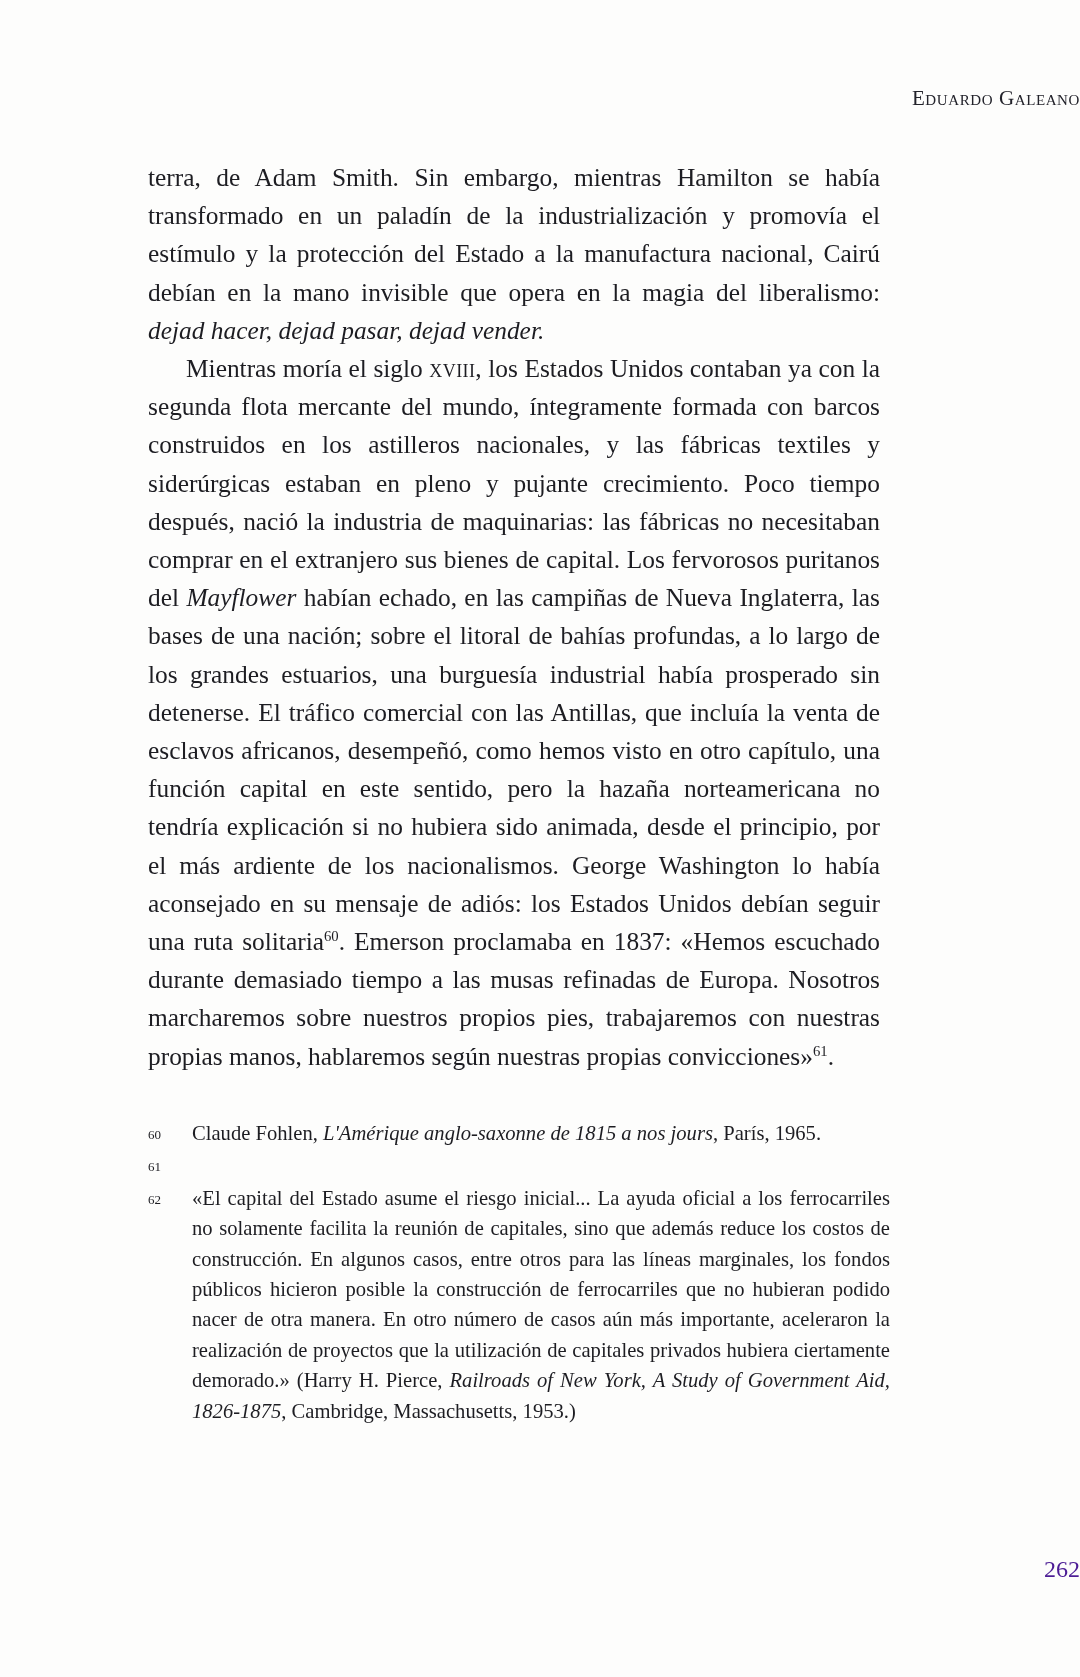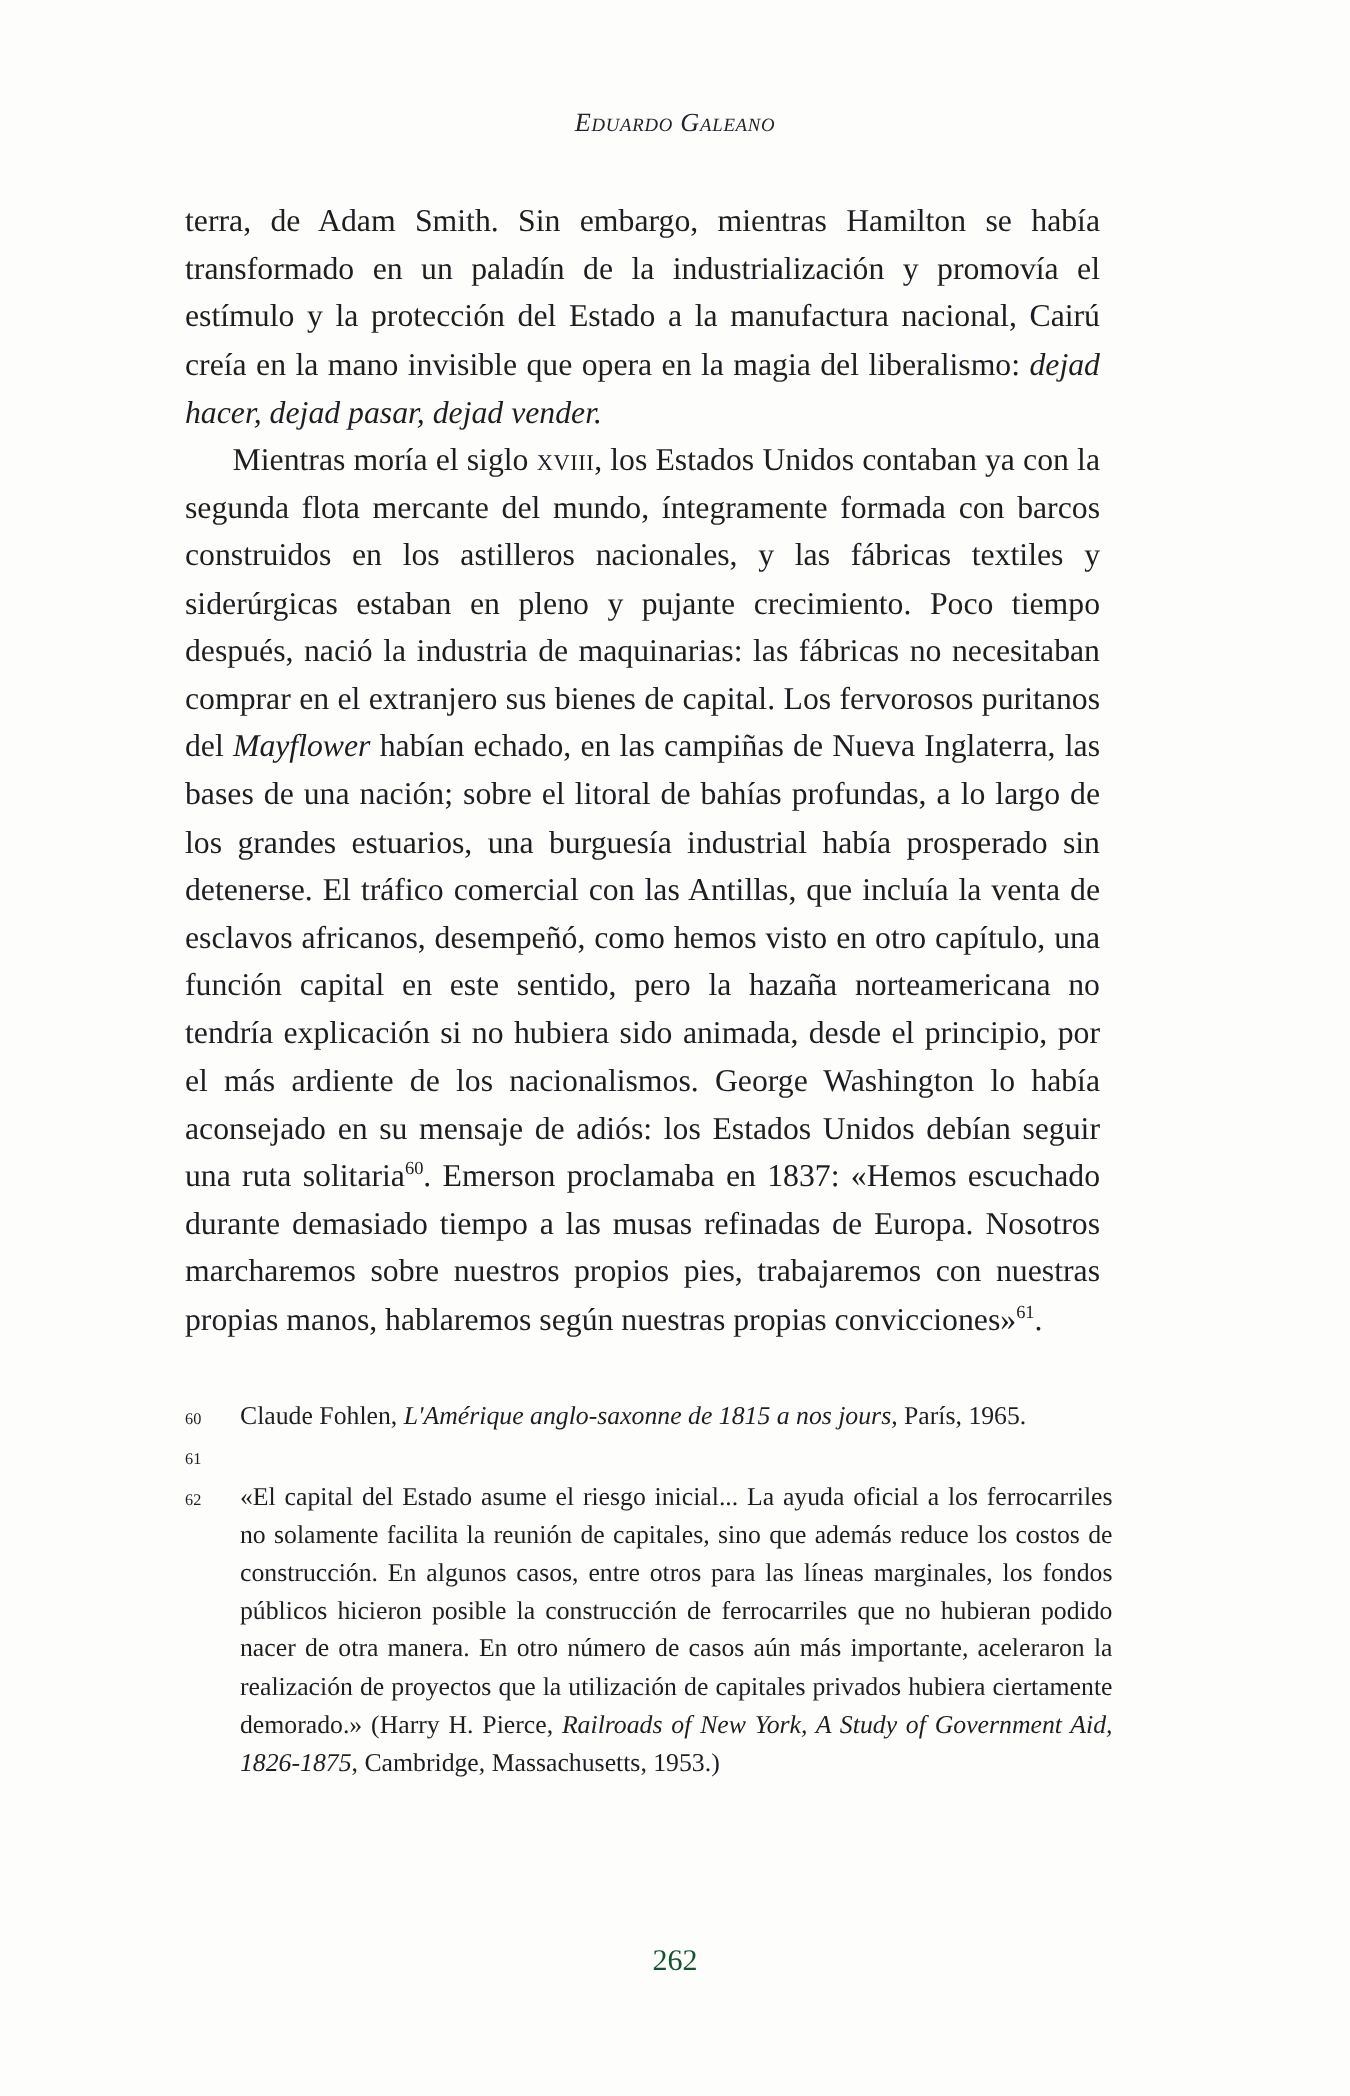--- a/index.html
+++ b/index.html
@@ -15,26 +15,25 @@
     font-family: "Liberation Serif", "DejaVu Serif", serif;
     color: #1c1c1c;
     box-sizing: border-box;
     overflow: hidden;
   }
   .running-head {
     position: absolute;
     top: 86px;
     left: 0;
     width: 100%;
-    text-align: center;
+    text-align: right;
     font-size: 21px;
     font-variant: small-caps;
     letter-spacing: 0.6px;
     color: #22222a;
-    font-style: italic;
   }
   .text-block {
     position: absolute;
     top: 158px;
     left: 148px;
     width: 732px;
   }
   p.body {
     margin: 0;
     font-size: 25.4px;
@@ -81,34 +80,34 @@
   .note-text {
     flex: 1 1 auto;
     text-align: justify;
     text-justify: inter-word;
   }
   .folio {
     position: absolute;
     top: 1556px;
     left: 0;
     width: 100%;
-    text-align: center;
+    text-align: right;
     font-size: 24px;
-    color: #14532d;
+    color: #4c1d95;
   }
 </style>
 </head>
 <body>
 
 <div class="page">
 
   <div class="running-head">Eduardo Galeano</div>
 
   <div class="text-block">
-    <p class="body"><span>terra, de Adam Smith. Sin embargo, mientras Hamilton se había transformado en un paladín de la industrialización y promovía el estímulo y la protección del Estado a la manufactura nacional, Cairú creía en la mano invisible que opera en la magia del liberalismo: </span><i>dejad hacer, dejad pasar, dejad vender.</i></p>
+    <p class="body"><span>terra, de Adam Smith. Sin embargo, mientras Hamilton se había transformado en un paladín de la industrialización y promovía el estímulo y la protección del Estado a la manufactura nacional, Cairú debían en la mano invisible que opera en la magia del liberalismo: </span><i>dejad hacer, dejad pasar, dejad vender.</i></p>
     <p class="body indent"><span>Mientras moría el siglo </span><span class="smallcaps">xviii</span><span>, los Estados Unidos contaban ya con la segunda flota mercante del mundo, íntegramente formada con barcos construidos en los astilleros nacionales, y las fábricas textiles y siderúrgicas estaban en pleno y pujante crecimiento. Poco tiempo después, nació la industria de maquinarias: las fábricas no necesitaban comprar en el extranjero sus bienes de capital. Los fervorosos puritanos del </span><i>Mayflower</i><span> habían echado, en las campiñas de Nueva Inglaterra, las bases de una nación; sobre el litoral de bahías profundas, a lo largo de los grandes estuarios, una burguesía industrial había prosperado sin detenerse. El tráfico comercial con las Antillas, que incluía la venta de esclavos africanos, desempeñó, como hemos visto en otro capítulo, una función capital en este sentido, pero la hazaña norteamericana no tendría explicación si no hubiera sido animada, desde el principio, por el más ardiente de los nacionalismos. George Washington lo había aconsejado en su mensaje de adiós: los Estados Unidos debían seguir una ruta solitaria</span><sup>60</sup><span>. Emerson proclamaba en 1837: «Hemos escuchado durante demasiado tiempo a las musas refinadas de Europa. Nosotros marcharemos sobre nuestros propios pies, trabajaremos con nuestras propias manos, hablaremos según nuestras propias convicciones»</span><sup>61</sup><span>.</span></p>
   </div>
 
   <div class="notes">
     <div class="note">
       <span class="note-num">60</span>
       <span class="note-text"><span>Claude Fohlen, </span><i>L'Amérique anglo-saxonne de 1815 a nos jours</i><span>, París, 1965.</span></span>
     </div>
     <div class="note">
       <span class="note-num">61</span>

